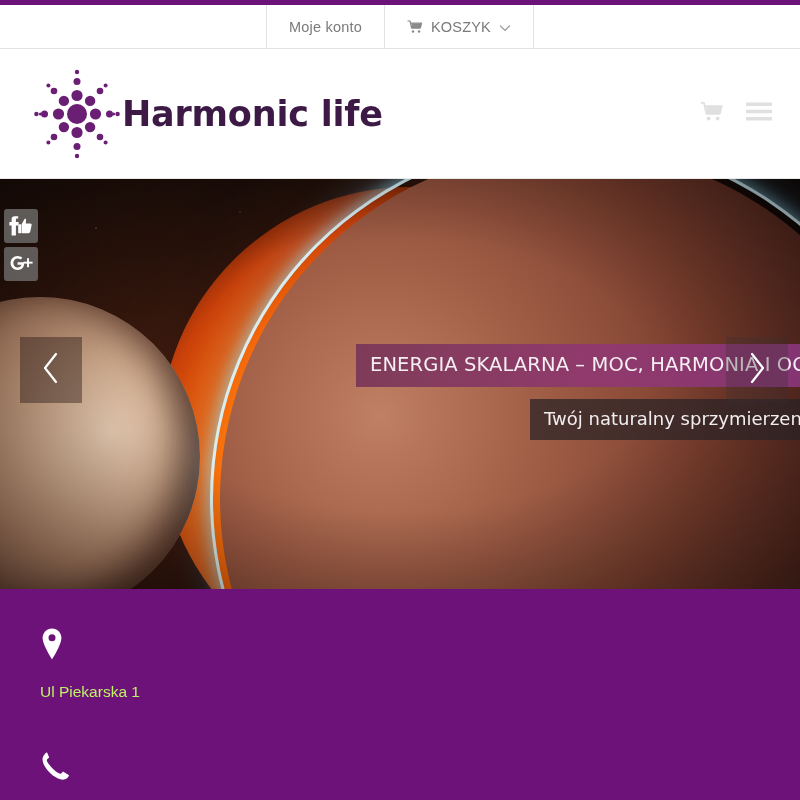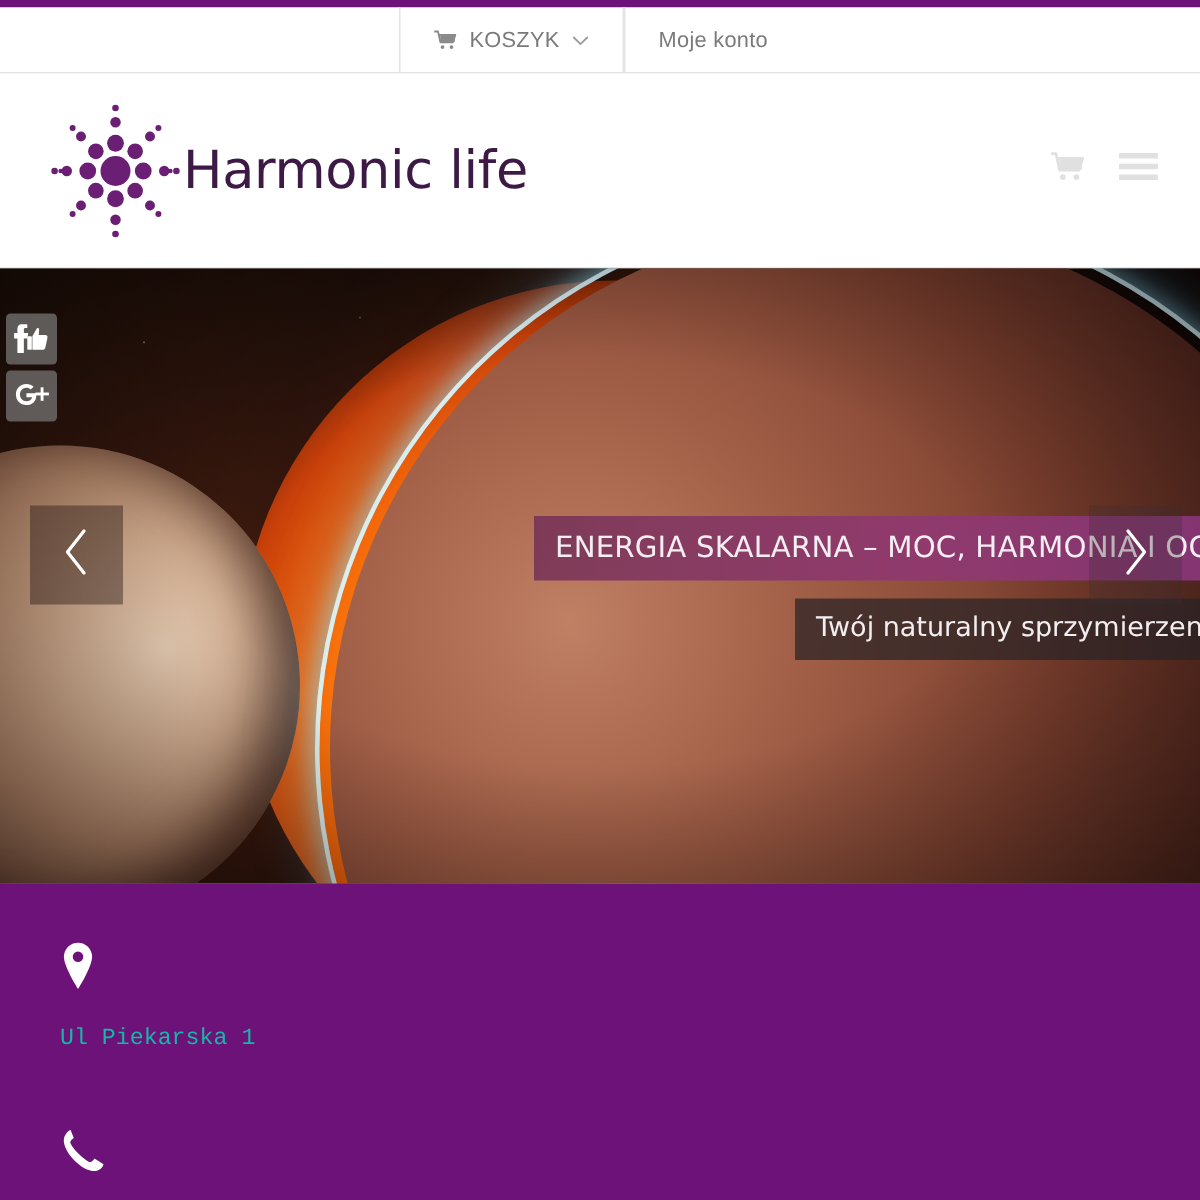--- a/index.html
+++ b/index.html
@@ -52,21 +52,21 @@
     align-items: center;
   }
   .brand { display: flex; align-items: center; margin-left: 34px; cursor: pointer; }
   .brand-mark { position: relative; width: 86px; height: 92px; flex: none; }
   .brand-mark svg { display: block; }
   .brand-text {
     font-size: 35px;
     color: #3c1a45;
     letter-spacing: -0.2px;
     margin-left: 2px;
-    font-weight: 400;
+    font-weight: 700;
     font-family: "DejaVu Sans", sans-serif;
   }
   .header-actions {
     position: absolute; right: 28px; top: 50%; transform: translateY(-50%);
     display: flex; align-items: center; gap: 22px;
   }
   .hdr-icon { cursor: pointer; display: block; }
 
   
   .hero {
@@ -212,54 +212,54 @@
   
   .footer {
     position: relative;
     background: #6d1278;
     height: 215px;
     padding: 38px 0 0 40px;
     color: #ffffff;
   }
   .footer-block { display: block; }
   .footer-icon { display: block; margin-bottom: 14px; }
-  .footer-line { font-size: 15.5px; color: #14b8a6; line-height: 1.62; font-family: Liberation Mono, monospace; }
+  .footer-line { font-size: 15.5px; color: #bef264; line-height: 1.62; font-family: Liberation Sans, sans-serif; }
   .footer-phone-icon { margin-top: 46px; }
 </style>
 </head>
 <body>
 
 <div id="page">
 
   <div class="top-strip"></div>
 
   <div class="topbar">
     <div class="topbar-inner">
+
+      <div class="topbar-item first">
+        <span>Moje konto</span>
+      </div>
 
       <div class="topbar-item bordered">
         <span class="cart-glyph">
           <svg width="16" height="14" viewBox="0 0 16 14">
             <path d="M0.5 1 H3 L4.6 8.2 H13 L14.6 3.2 H4" fill="none" stroke="#8a8a8a" stroke-width="1.2" stroke-linejoin="round"></path>
             <rect x="4.5" y="3.4" width="9.6" height="4.6" fill="#8a8a8a"></rect>
             <circle cx="6" cy="11.4" r="1.25" fill="#8a8a8a"></circle>
             <circle cx="12" cy="11.4" r="1.25" fill="#8a8a8a"></circle>
           </svg>
         </span>
         <span>KOSZYK</span>
         <span class="chev-sm">
           <svg width="12" height="12" viewBox="0 0 12 12">
             <path d="M1.5 4 L6 8.4 L10.5 4" fill="none" stroke="#9a9a9a" stroke-width="1.2" stroke-linecap="round"></path>
           </svg>
         </span>
       </div>
 
-      <div class="topbar-item first">
-        <span>Moje konto</span>
-      </div>
-
     </div>
   </div>
 
   <div class="header">
 
     <div class="brand">
       <span class="brand-mark">
         <svg width="86" height="92" viewBox="0 0 86 92">
           <g fill="#6b1f74">
             <circle cx="43" cy="46" r="10"></circle>

